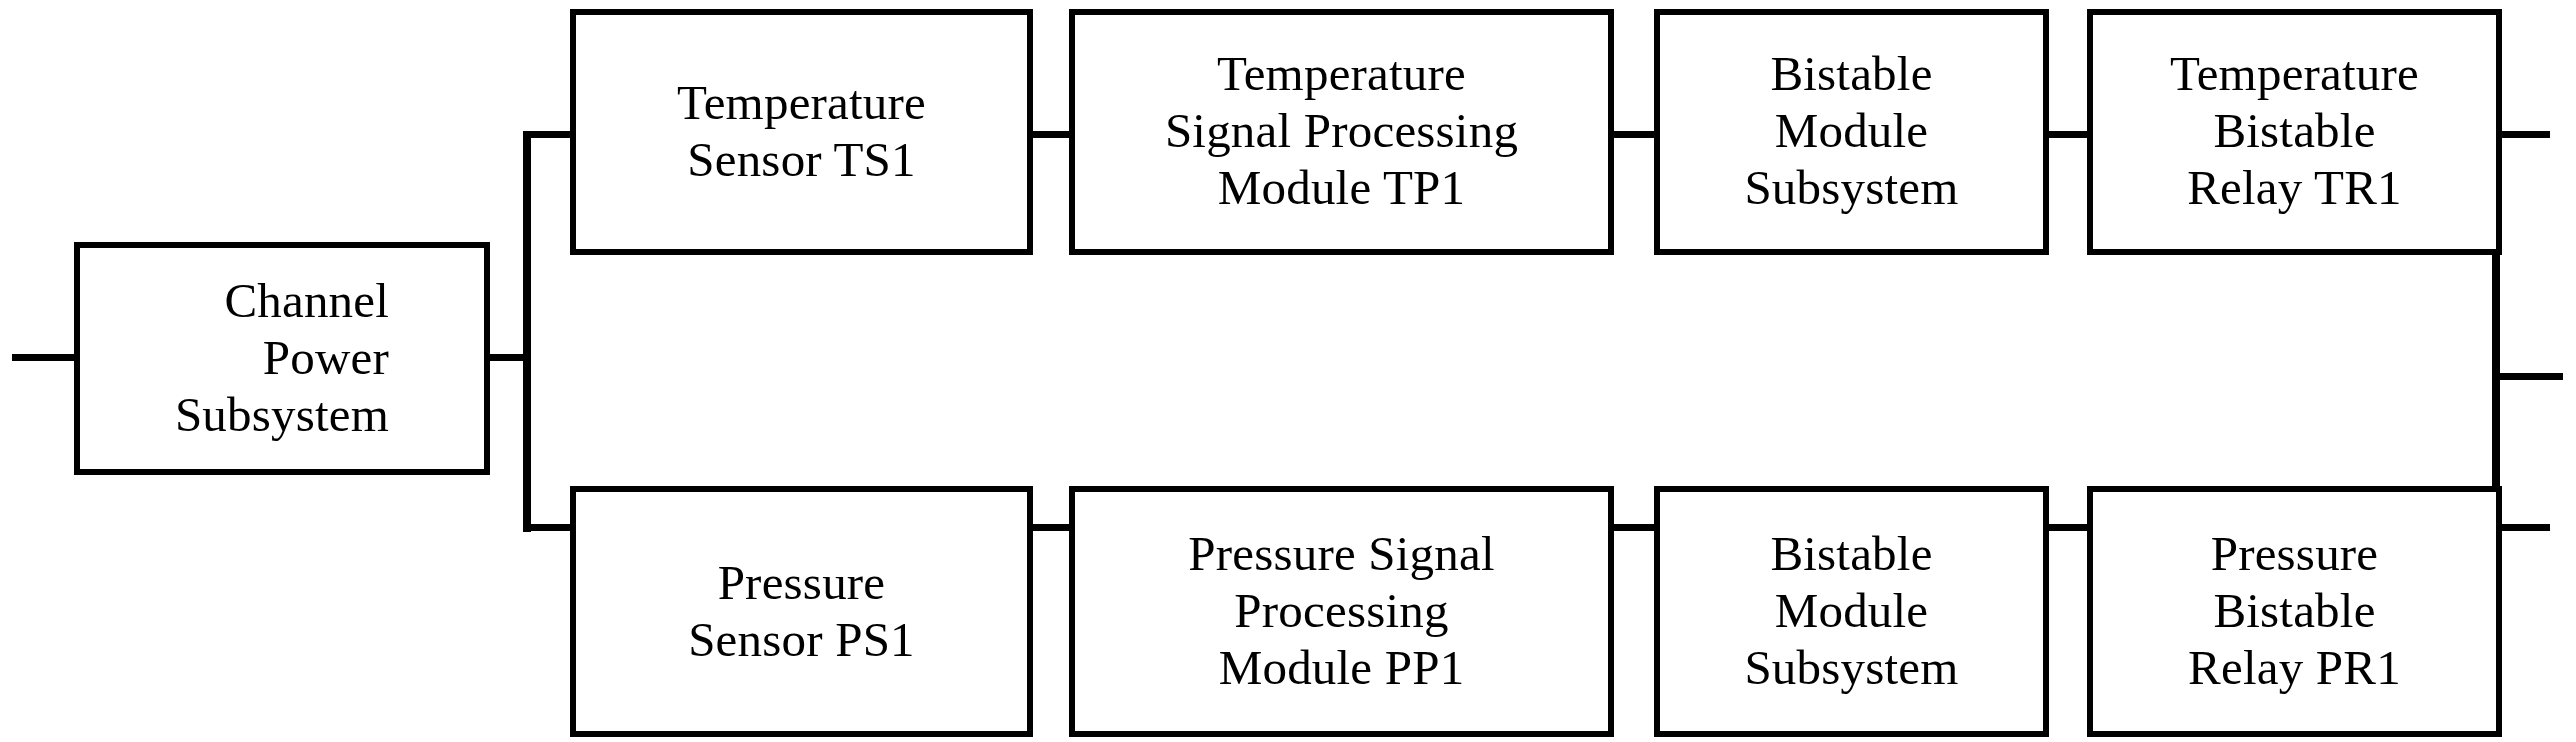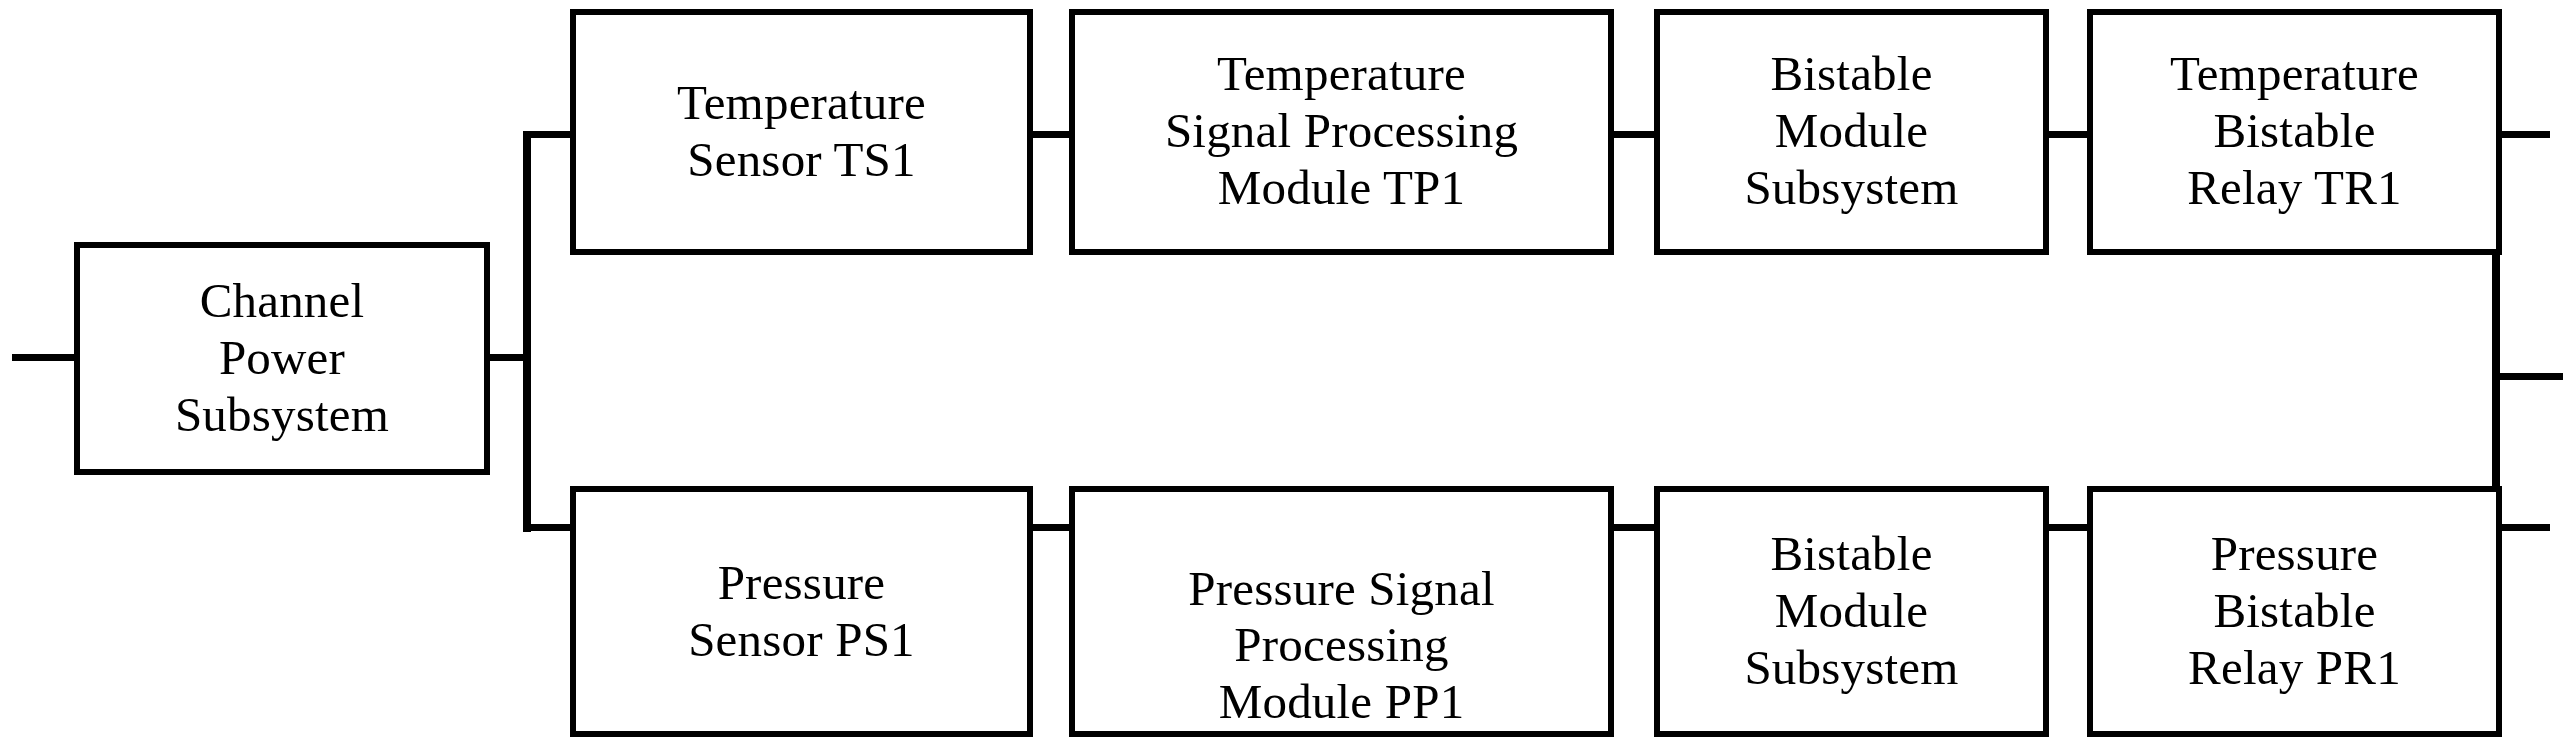--- a/index.html
+++ b/index.html
@@ -64,21 +64,21 @@
   <div class="wire wire-h" style="left:1608px; top:524px; width:49px;"></div>
   <div class="wire wire-h" style="left:2043px; top:524px; width:48px;"></div>
 
   <div class="wire wire-h" style="left:2498px; top:131px; width:52px;"></div>
   <div class="wire wire-h" style="left:2498px; top:524px; width:52px;"></div>
 
   <div class="wire wire-v" style="left:2492px; top:131px; width:7.8px; height:401px;"></div>
 
   <div class="wire wire-h" style="left:2492px; top:373px; width:71px;"></div>
 
-  <div class="rbd-box" style="left:74px; top:242px; width:416px; height:233px;">
+  <div class="rbd-box" style="left:74px; top:242px; width:416px; height:233px;text-align:right;">
     <span class="box-label">Channel
 Power
 Subsystem</span>
   </div>
 
   <div class="rbd-box" style="left:570px; top:8.7px; width:463px; height:246px;">
     <span class="box-label">Temperature
 Sensor TS1</span>
   </div>
 
@@ -98,21 +98,21 @@
     <span class="box-label">Temperature
 Bistable
 Relay TR1</span>
   </div>
 
   <div class="rbd-box" style="left:570px; top:486px; width:463px; height:251px;">
     <span class="box-label">Pressure
 Sensor PS1</span>
   </div>
 
-  <div class="rbd-box" style="left:1069px; top:486px; width:545px; height:251px;align-items:flex-end;">
+  <div class="rbd-box" style="left:1069px; top:486px; width:545px; height:251px;">
     <span class="box-label">Pressure Signal
 Processing
 Module PP1</span>
   </div>
 
   <div class="rbd-box" style="left:1654px; top:486px; width:395px; height:251px;">
     <span class="box-label">Bistable
 Module
 Subsystem</span>
   </div>

